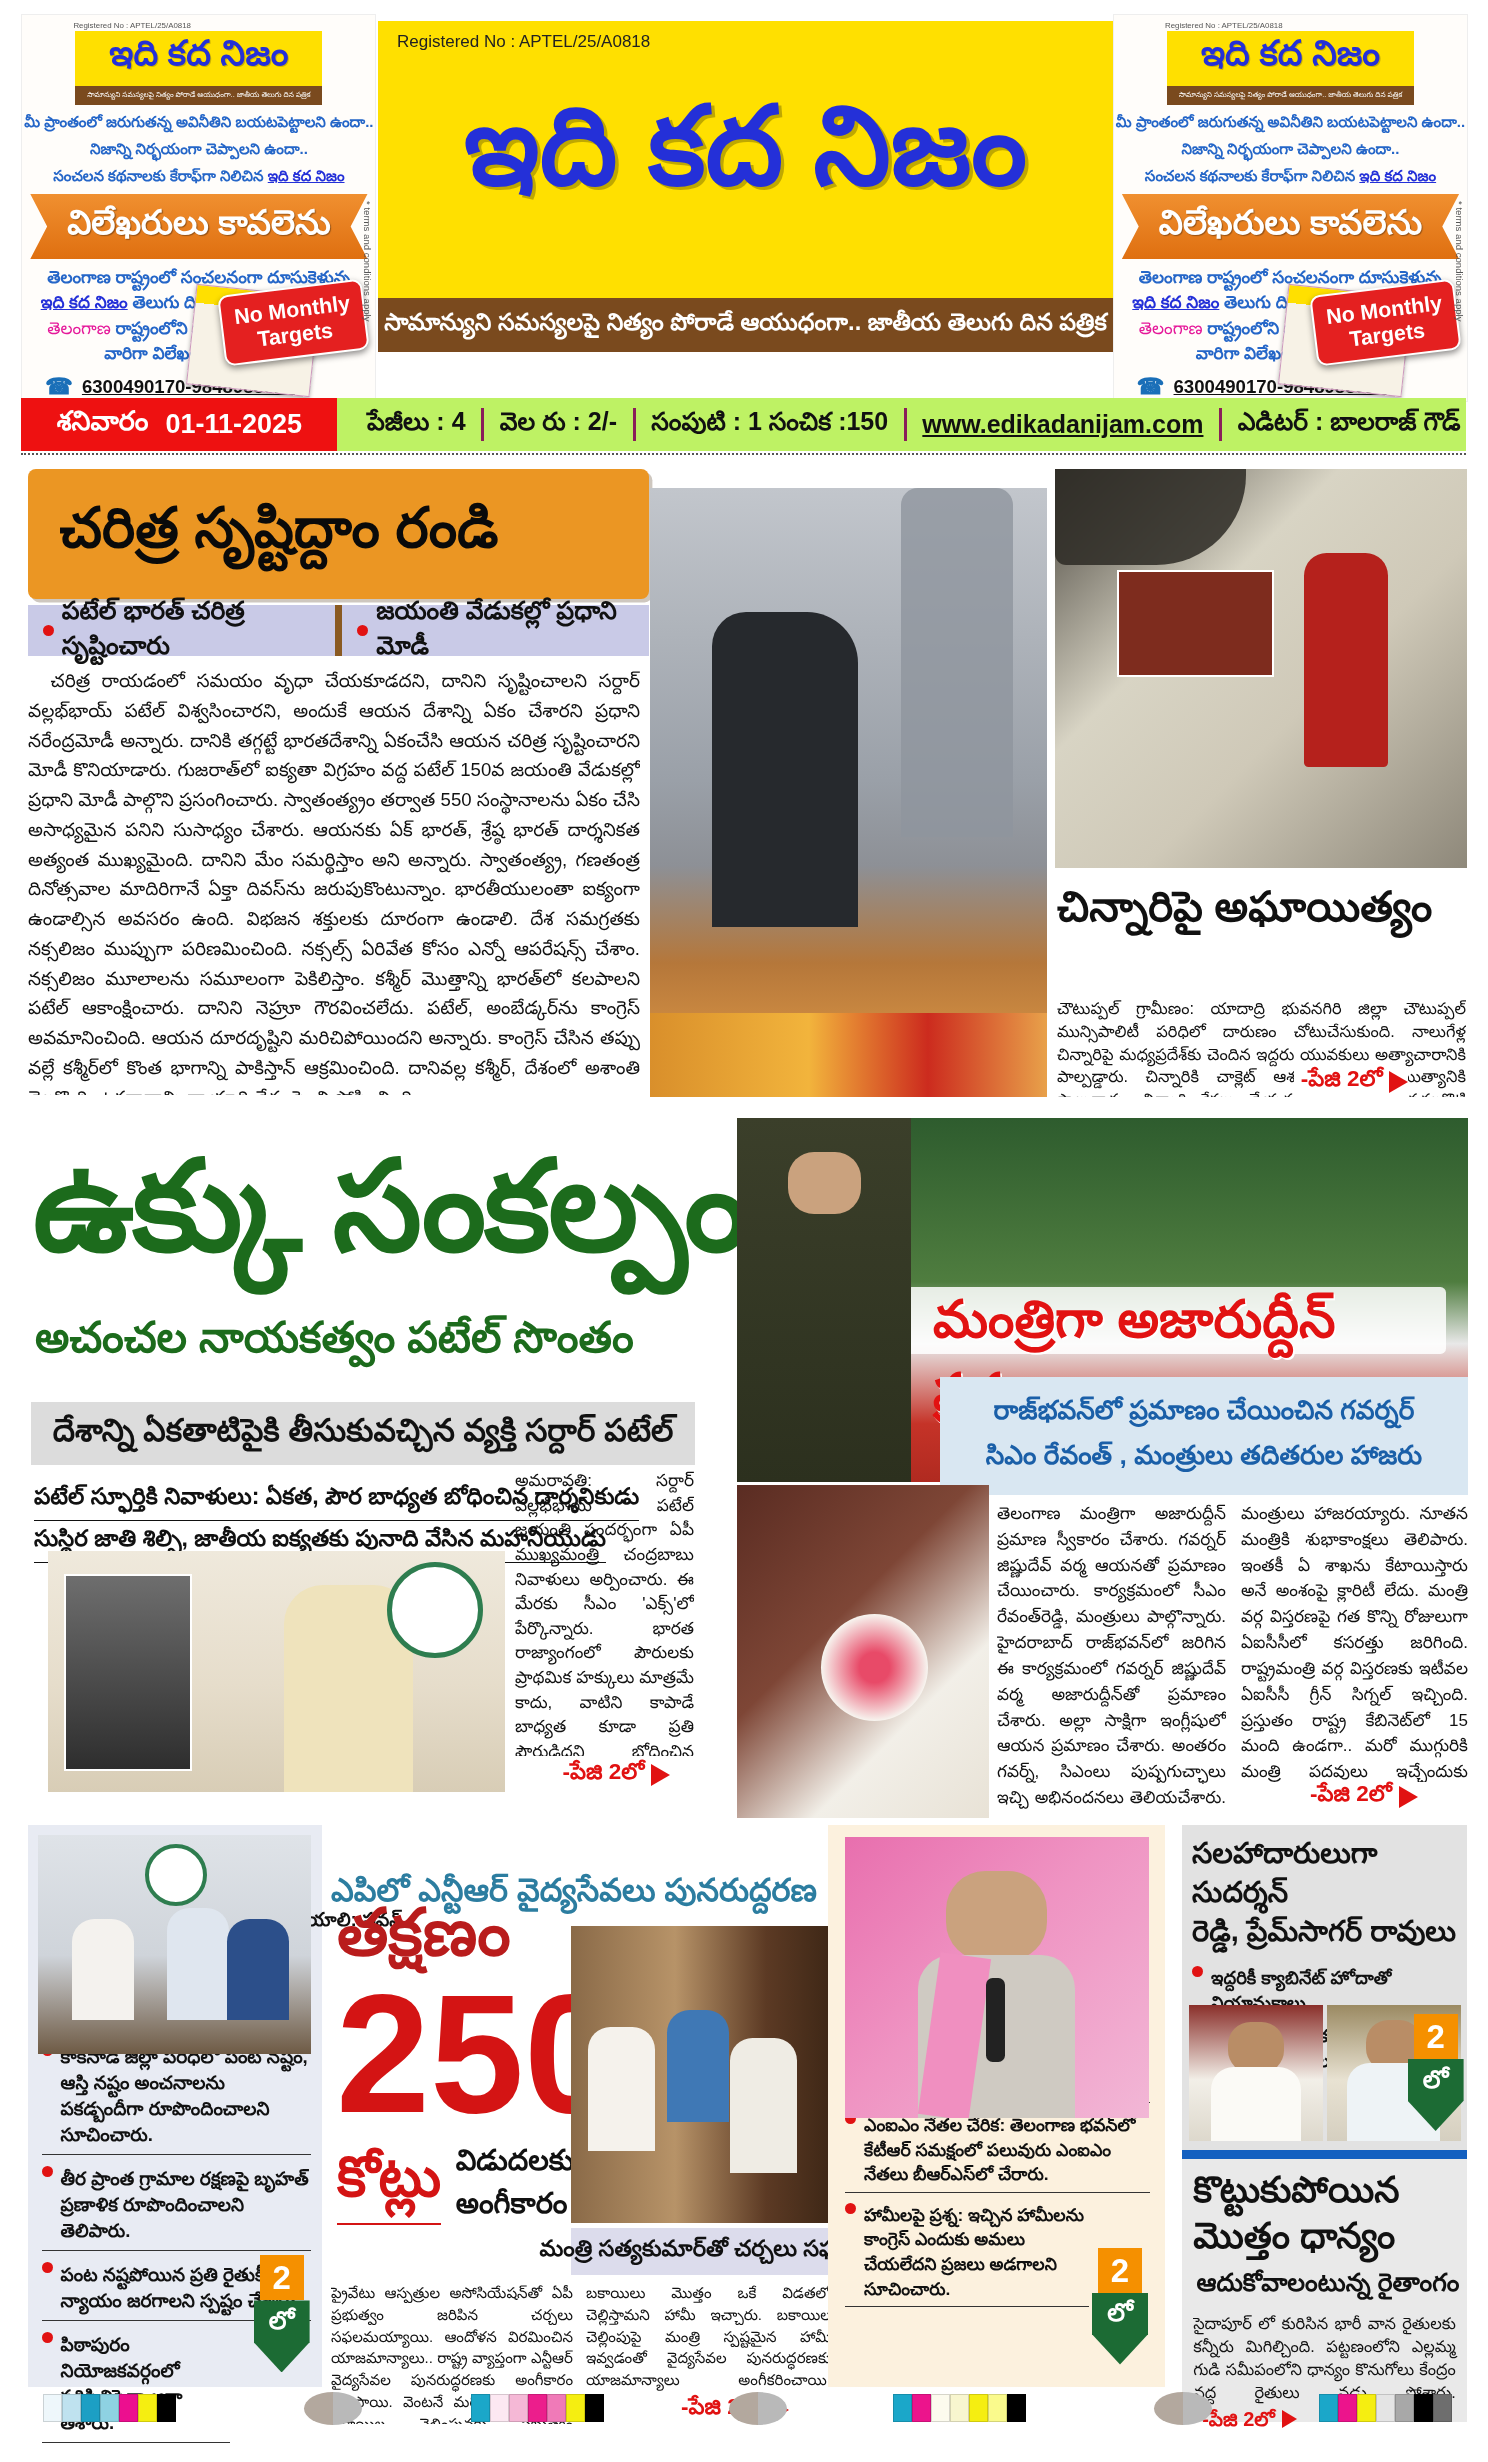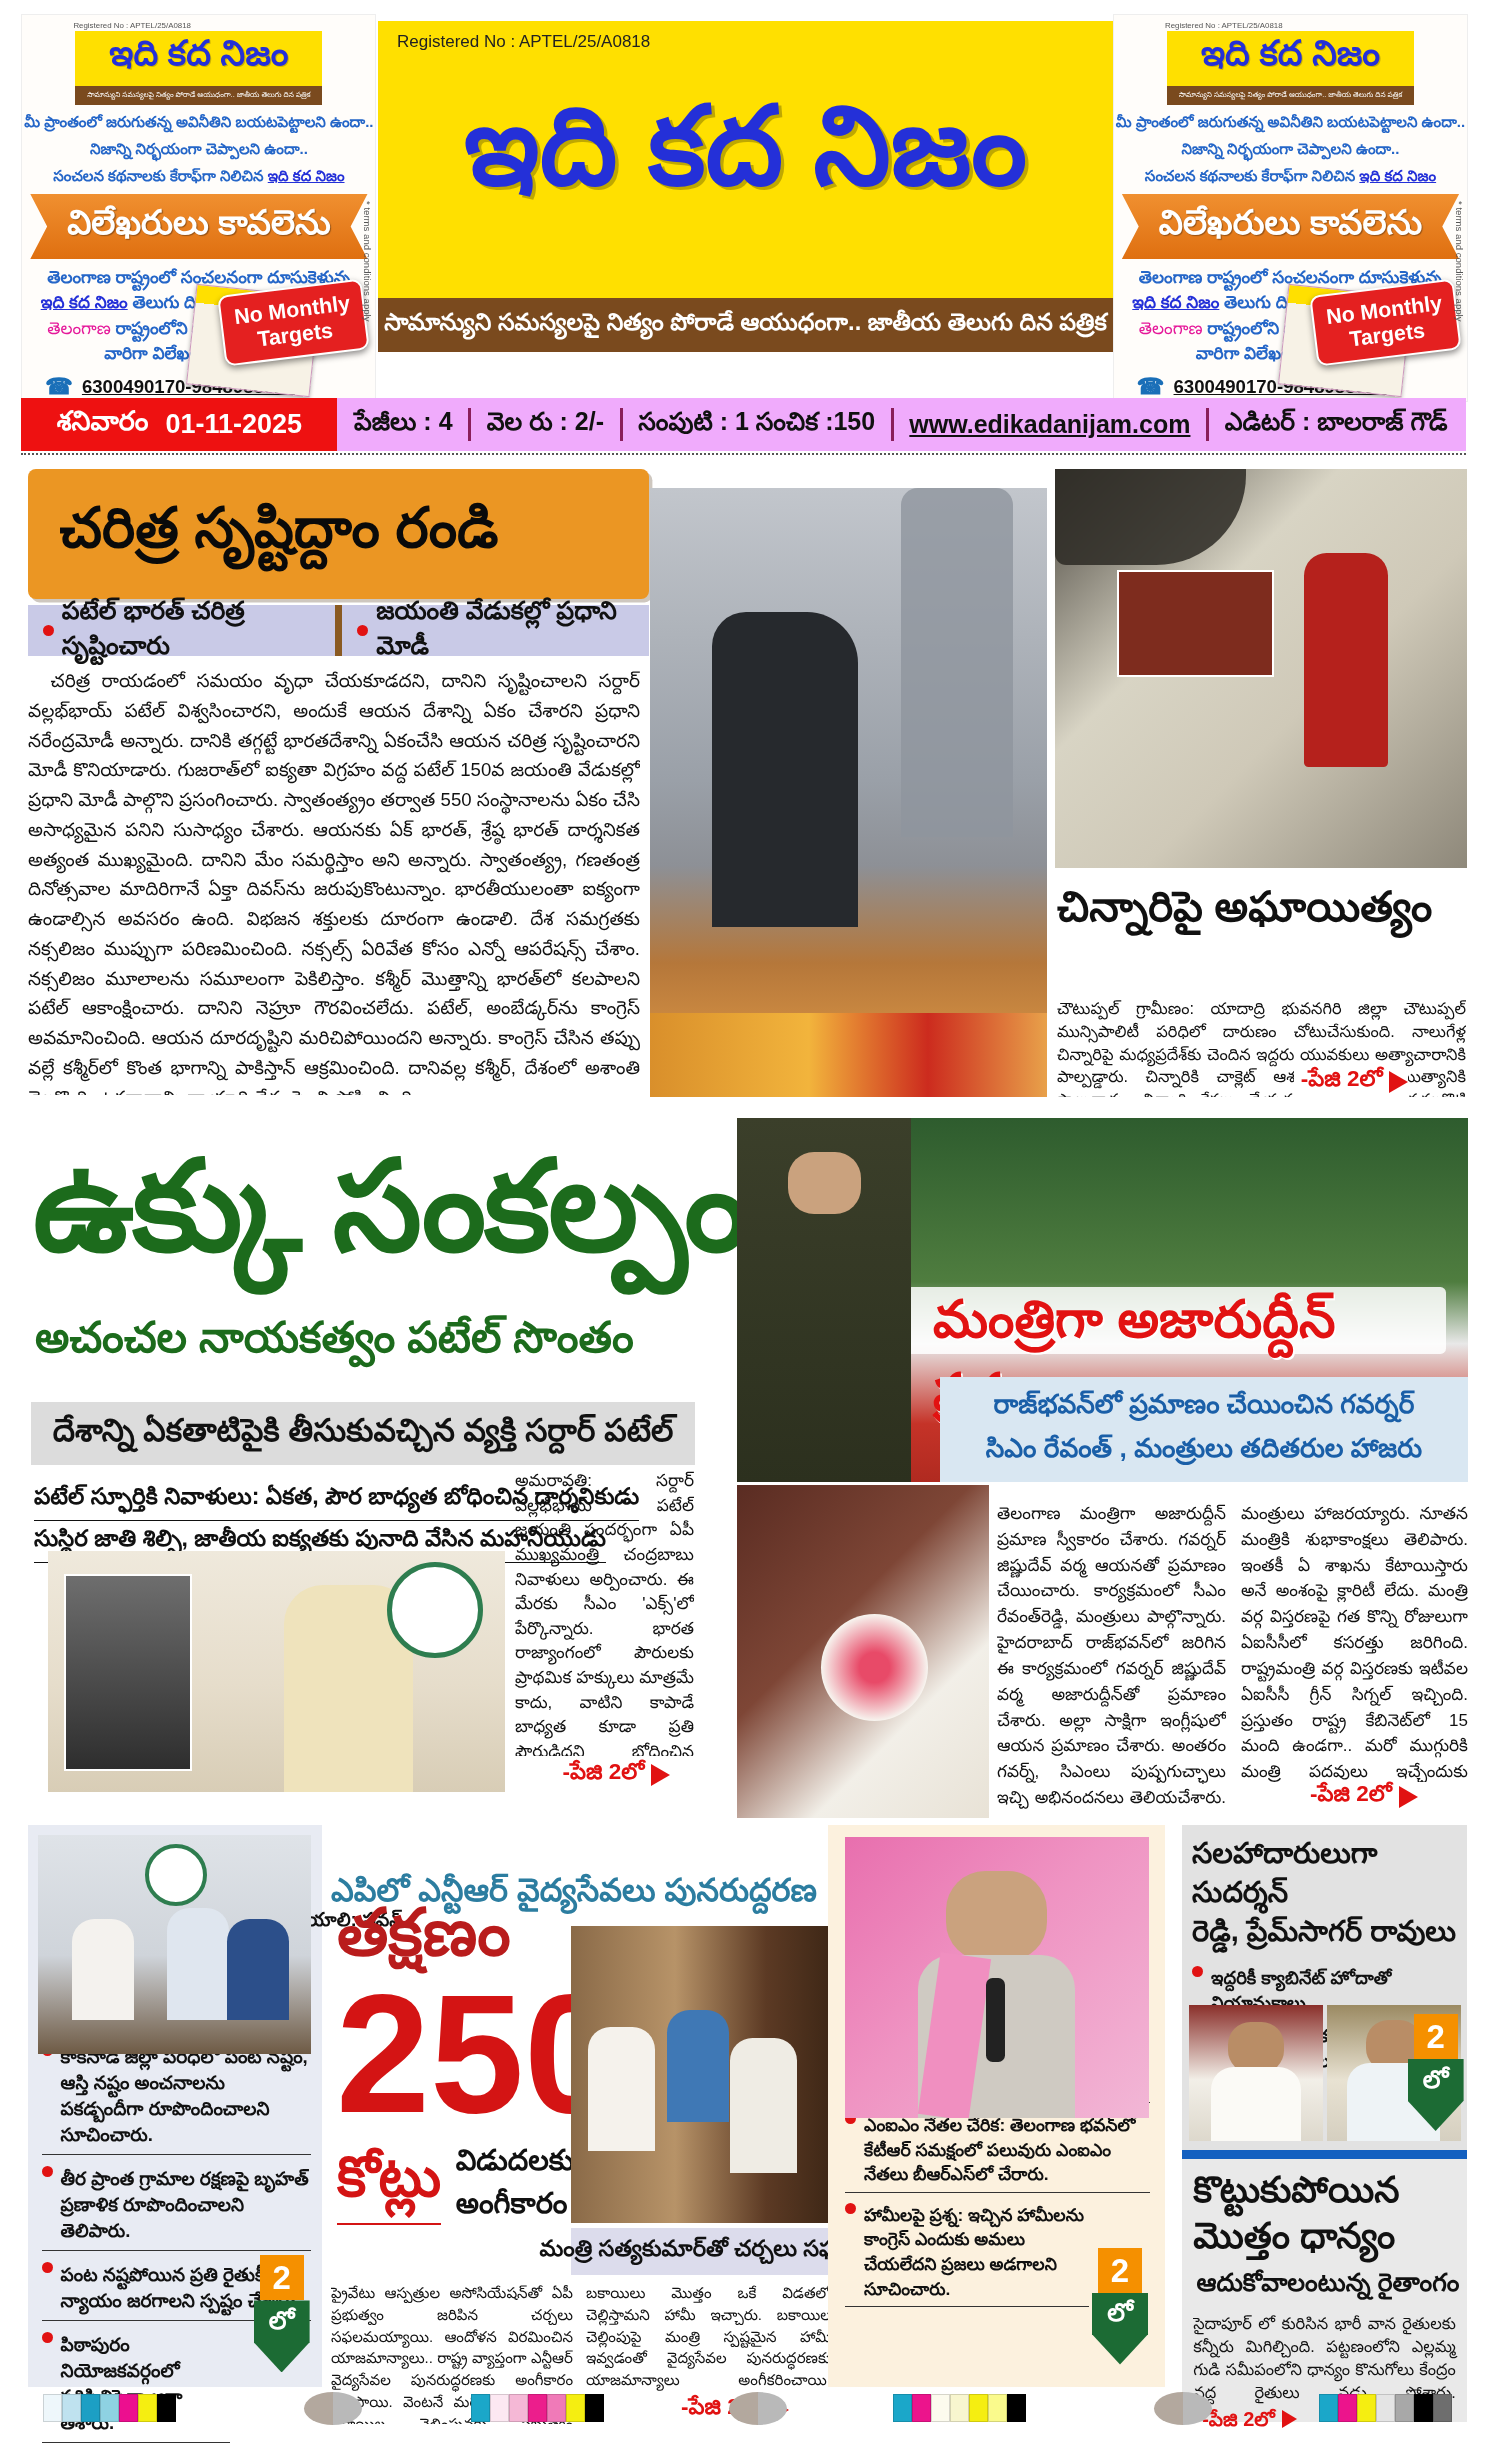--- a/index.html
+++ b/index.html
@@ -46,23 +46,23 @@
   .mast-reg{left:397px;top:31.5px;font-size:17px;color:#222}
   .mast-title{font-size:110px;font-weight:bold;color:#2430d8;
               text-shadow:3.4px 3.4px 0 rgba(0,0,0,.25);white-space:nowrap}
   .mast-brown{left:378px;top:298px;width:735px;height:54px;background:#7a4a1e;
               color:#fff;display:flex;align-items:center;justify-content:center;
               font-size:23.6px;font-weight:bold;white-space:nowrap}
   
   .db-red{left:21.4px;top:398px;width:316px;height:53px;background:#ee1111;color:#fff;
           display:flex;align-items:center;justify-content:center;gap:17px;
           font-size:27px;font-weight:bold}
-  .db-beige{left:337px;top:398px;width:1129px;height:53px;background:#f0abfc;
+  .db-beige{left:337px;top:398px;width:1129px;height:53px;background:#bef264;
             display:flex;align-items:center;font-size:25px;font-weight:bold;color:#111;
-            padding-left:17px}
+            padding-left:30px}
   .db-sep{width:2.8px;height:62%;background:#8a1f5a;margin:0 15.7px}
   .db-link{text-decoration:underline}
   .dotted{left:21.4px;top:453px;width:1445px;height:0;border-top:2.8px dotted #555}
   
   .pj{color:#e11212;font-weight:bold;font-size:22.5px;display:inline-flex;
       align-items:center;gap:6.7px;white-space:nowrap}
   .pj .tri{width:0;height:0;border-left:19px solid #e11212;
            border-top:11.2px solid transparent;border-bottom:11.2px solid transparent}
   .badge{position:absolute;width:56px;text-align:center;z-index:5}
   .badge .top{width:44px;height:45px;line-height:45px;margin:0 auto;background:#f59000;
@@ -241,21 +241,21 @@
   <div class="ph" style="left:737px;top:1118px;width:731px;height:364px;
        background:linear-gradient(180deg,#2e5c2e 0%,#4f7d3f 45%,#e8e8e8 62%,#c53328 84%,#b02a20 100%)">
     <div style="position:absolute;left:169px;top:169px;width:540px;height:67px;background:rgba(255,255,255,.85);border-radius:5.6px"></div>
   </div>
   <div class="ph" style="left:737px;top:1118px;width:174px;height:364px;
        background:linear-gradient(180deg,#3b3f2a 0%,#2c301e 100%)">
     <div style="position:absolute;left:51px;top:34px;width:73px;height:62px;background:#caa27e;border-radius:26px"></div>
   </div>
   <div class="abs" style="left:933px;top:1289px;font-size:52px;font-weight:bold;color:#e21212;
        text-shadow:1.7px 1.7px 0 #fff">మంత్రిగా అజారుద్దీన్ ప్రమాణం</div>
-  <div class="abs" style="left:940px;top:1377px;width:528px;height:105px;background:#d9e7f2;
+  <div class="abs" style="left:940px;top:1377px;width:528px;height:118px;background:#d9e7f2;
        display:flex;flex-direction:column;align-items:center;justify-content:center;gap:7.9px">
     <div style="font-size:26.4px;font-weight:bold;color:#1a5fa8">రాజ్‌భవన్‌లో ప్రమాణం చేయించిన గవర్నర్</div>
     <div style="font-size:26.4px;font-weight:bold;color:#1a5fa8">సిఎం రేవంత్ , మంత్రులు తదితరుల హాజరు</div>
   </div>
   <div class="ph" style="left:737px;top:1485px;width:252px;height:333px;
        background:linear-gradient(135deg,#5a2c22 0%,#7e4636 40%,#f2efe8 70%,#e8e2d6 100%)">
     <div style="position:absolute;left:84px;top:129px;width:107px;height:107px;border-radius:50%;background:radial-gradient(circle,#e84a68 20%,#f7f3ee 70%)"></div>
   </div>
   <div class="abs jt" style="left:997px;top:1501px;width:229px;height:313px;overflow:hidden;font-size:17px;line-height:1.52">తెలంగాణ మంత్రిగా అజారుద్దీన్ ప్రమాణ స్వీకారం చేశారు. గవర్నర్ జిష్ణుదేవ్ వర్మ ఆయనతో ప్రమాణం చేయించారు. కార్యక్రమంలో సీఎం రేవంత్‌రెడ్డి, మంత్రులు పాల్గొన్నారు. హైదరాబాద్ రాజ్‌భవన్‌లో జరిగిన ఈ కార్యక్రమంలో గవర్నర్ జిష్ణుదేవ్ వర్మ అజారుద్దీన్‌తో ప్రమాణం చేశారు. అల్లా సాక్షిగా ఇంగ్లీషులో ఆయన ప్రమాణం చేశారు. అంతరం గవర్న్, సిఎంలు పుష్పగుచ్ఛాలు ఇచ్చి అభినందనలు తెలియచేశారు. మధ్యాహ్నం 12.15గంటల ప్రాంతంలో ప్రమాణ స్వీకారం చేయించారు. కేబినెట్ విస్తరణలో భాగంగా ఆయన ఒక్కరే మంత్రిగా ప్రమాణం చేశారు. ఈ కార్యక్రమానికి సీఎం రేవంత్ రెడ్డి, పలువురు</div>
   <div class="abs jt" style="left:1241px;top:1501px;width:227px;height:281px;overflow:hidden;font-size:17px;line-height:1.52">మంత్రులు హాజరయ్యారు. నూతన మంత్రికి శుభాకాంక్షలు తెలిపారు. ఇంతకీ ఏ శాఖను కేటాయిస్తారు అనే అంశంపై క్లారిటీ లేదు. మంత్రి వర్గ విస్తరణపై గత కొన్ని రోజులుగా ఏఐసీసీలో కసరత్తు జరిగింది. రాష్ట్రమంత్రి వర్గ విస్తరణకు ఇటీవల ఏఐసీసీ గ్రీన్ సిగ్నల్ ఇచ్చింది. ప్రస్తుతం రాష్ట్ర కేబినెట్‌లో 15 మంది ఉండగా.. మరో ముగ్గురికి మంత్రి పదవులు ఇచ్చేందుకు అవకాశముంది. అయితే, ముస్లిం మైనార్టీ వర్గానికి చెందిన అజాహరుద్దీన్‌కు మాత్రమే ప్రస్తుతం మంత్రి పదవి ఇవ్వాలని నిర్ణయించారు. రాష్ట్రంలో ఎప్పుడు కేబినెట్ ఏర్పడినా.. ముస్లిం మైనార్టీకి ఒక మంత్రి పదవి ఉండేది.</div>

